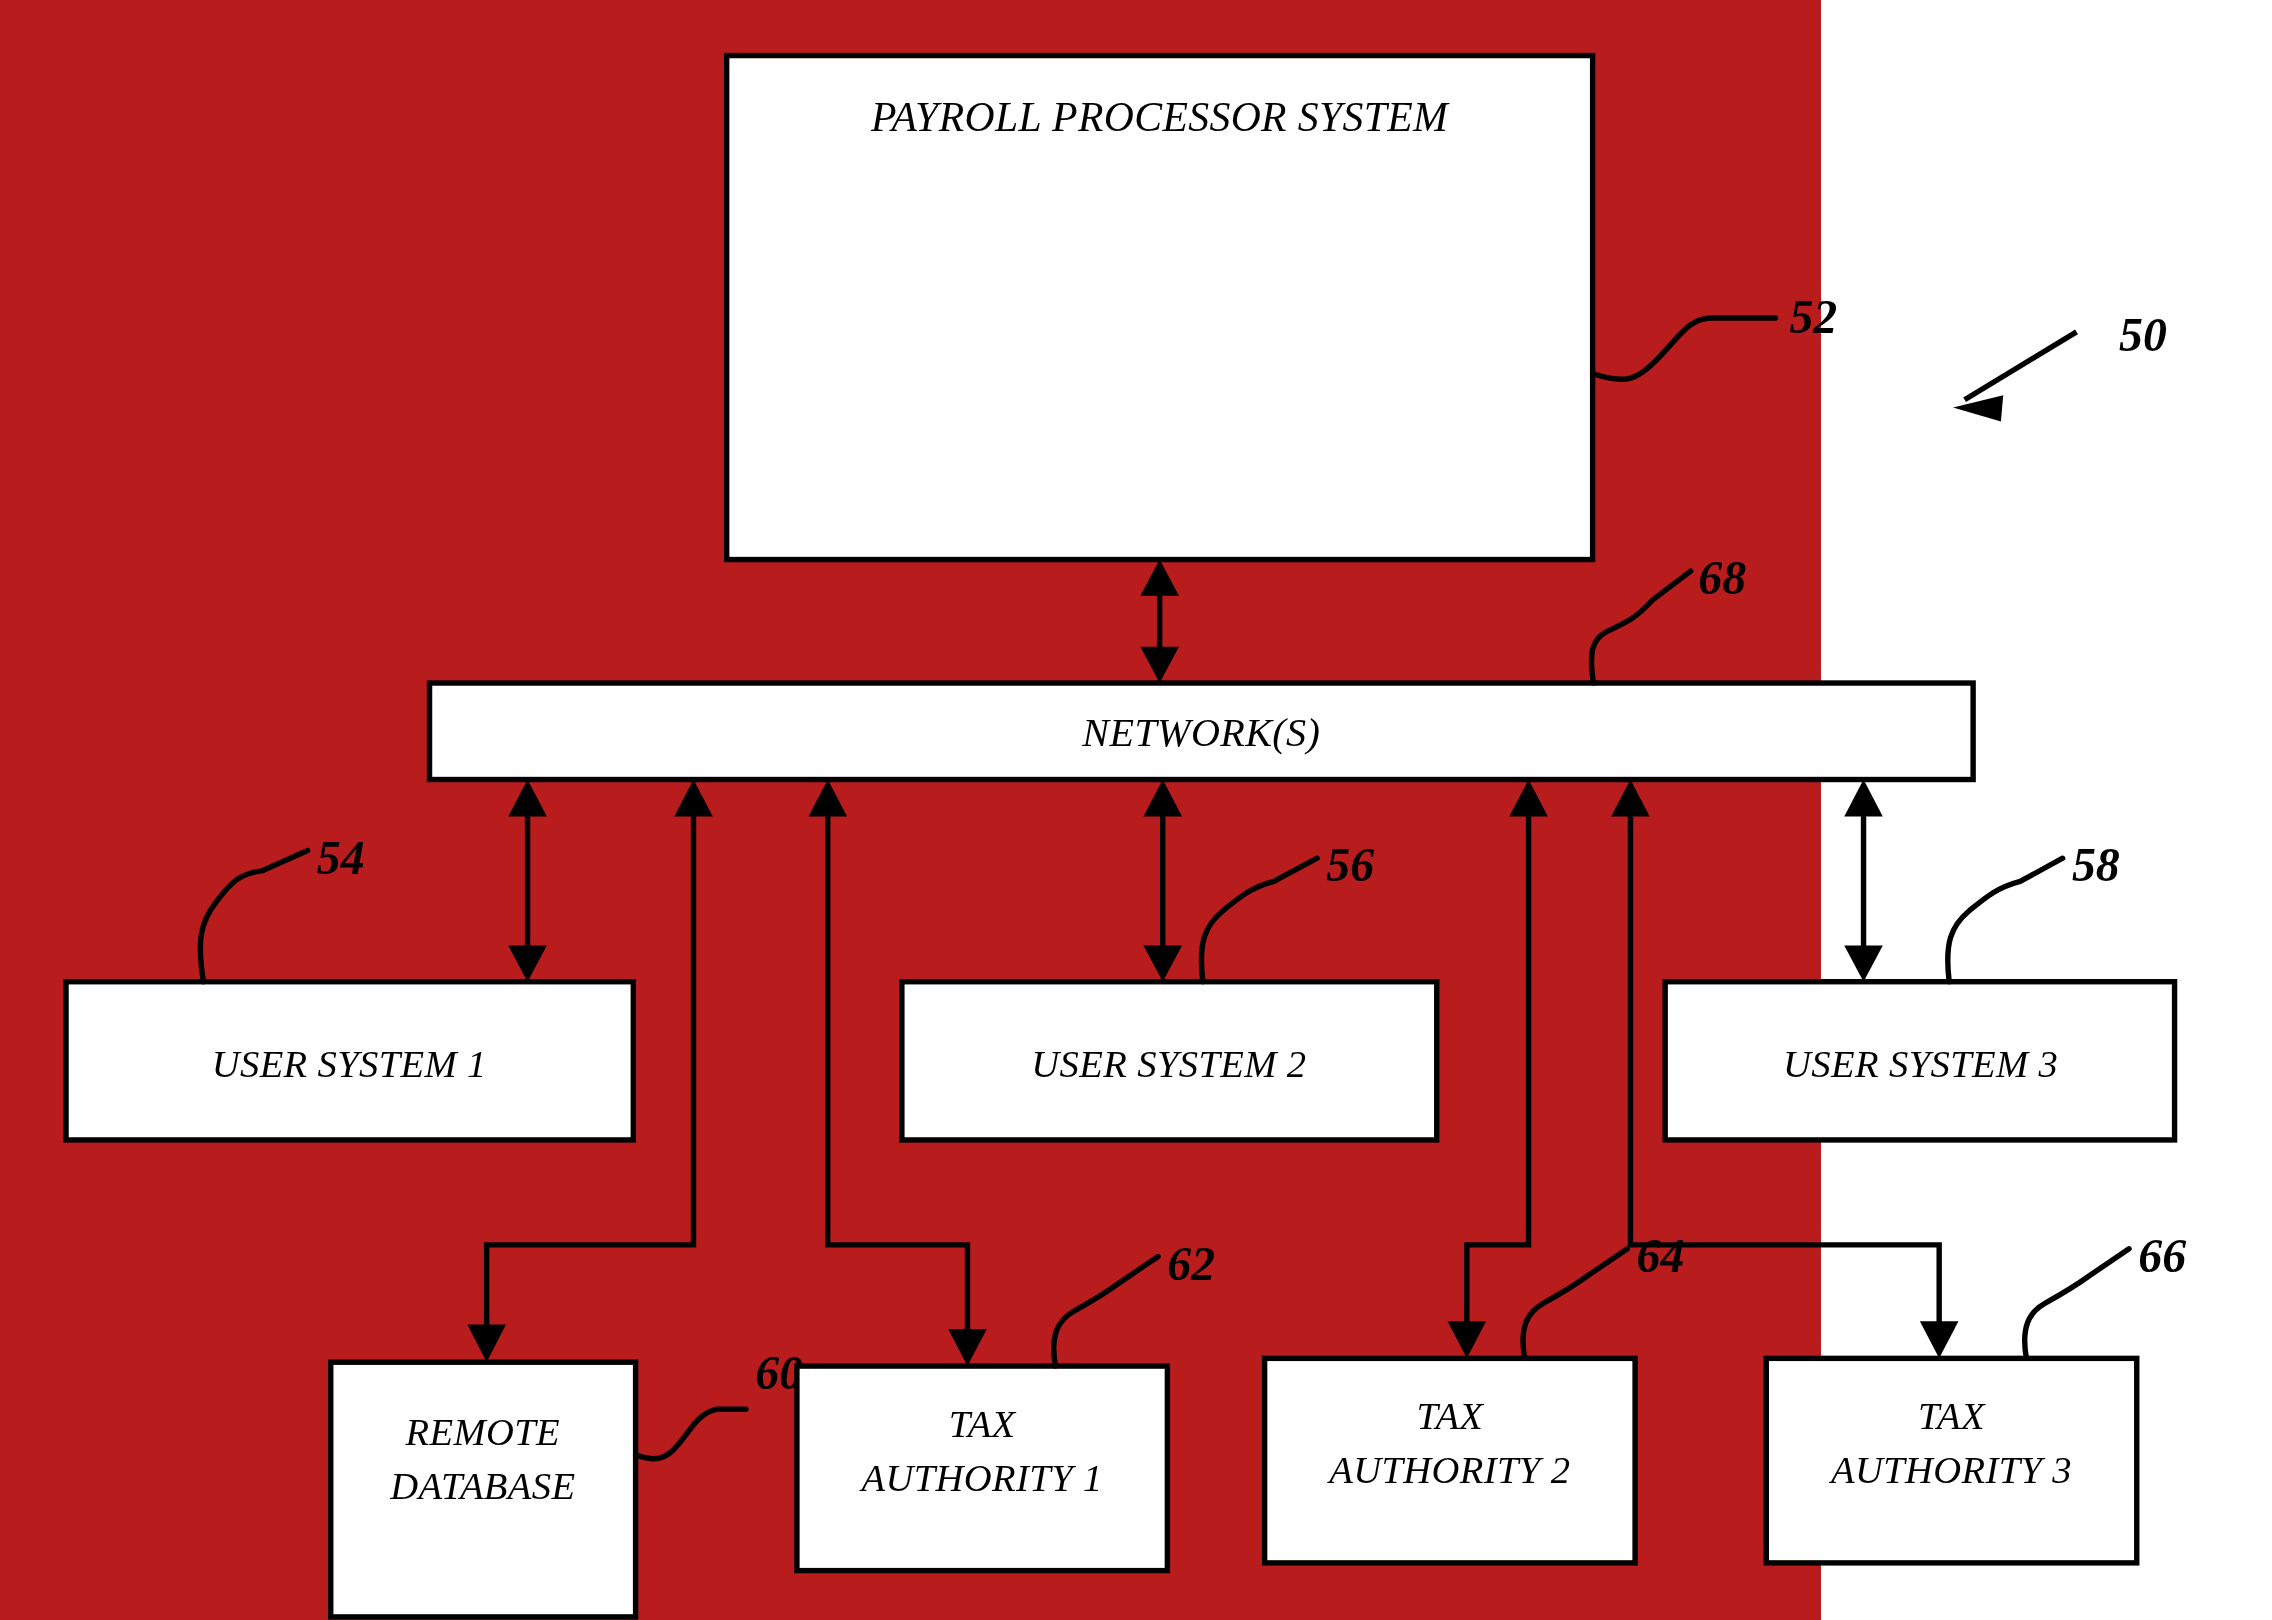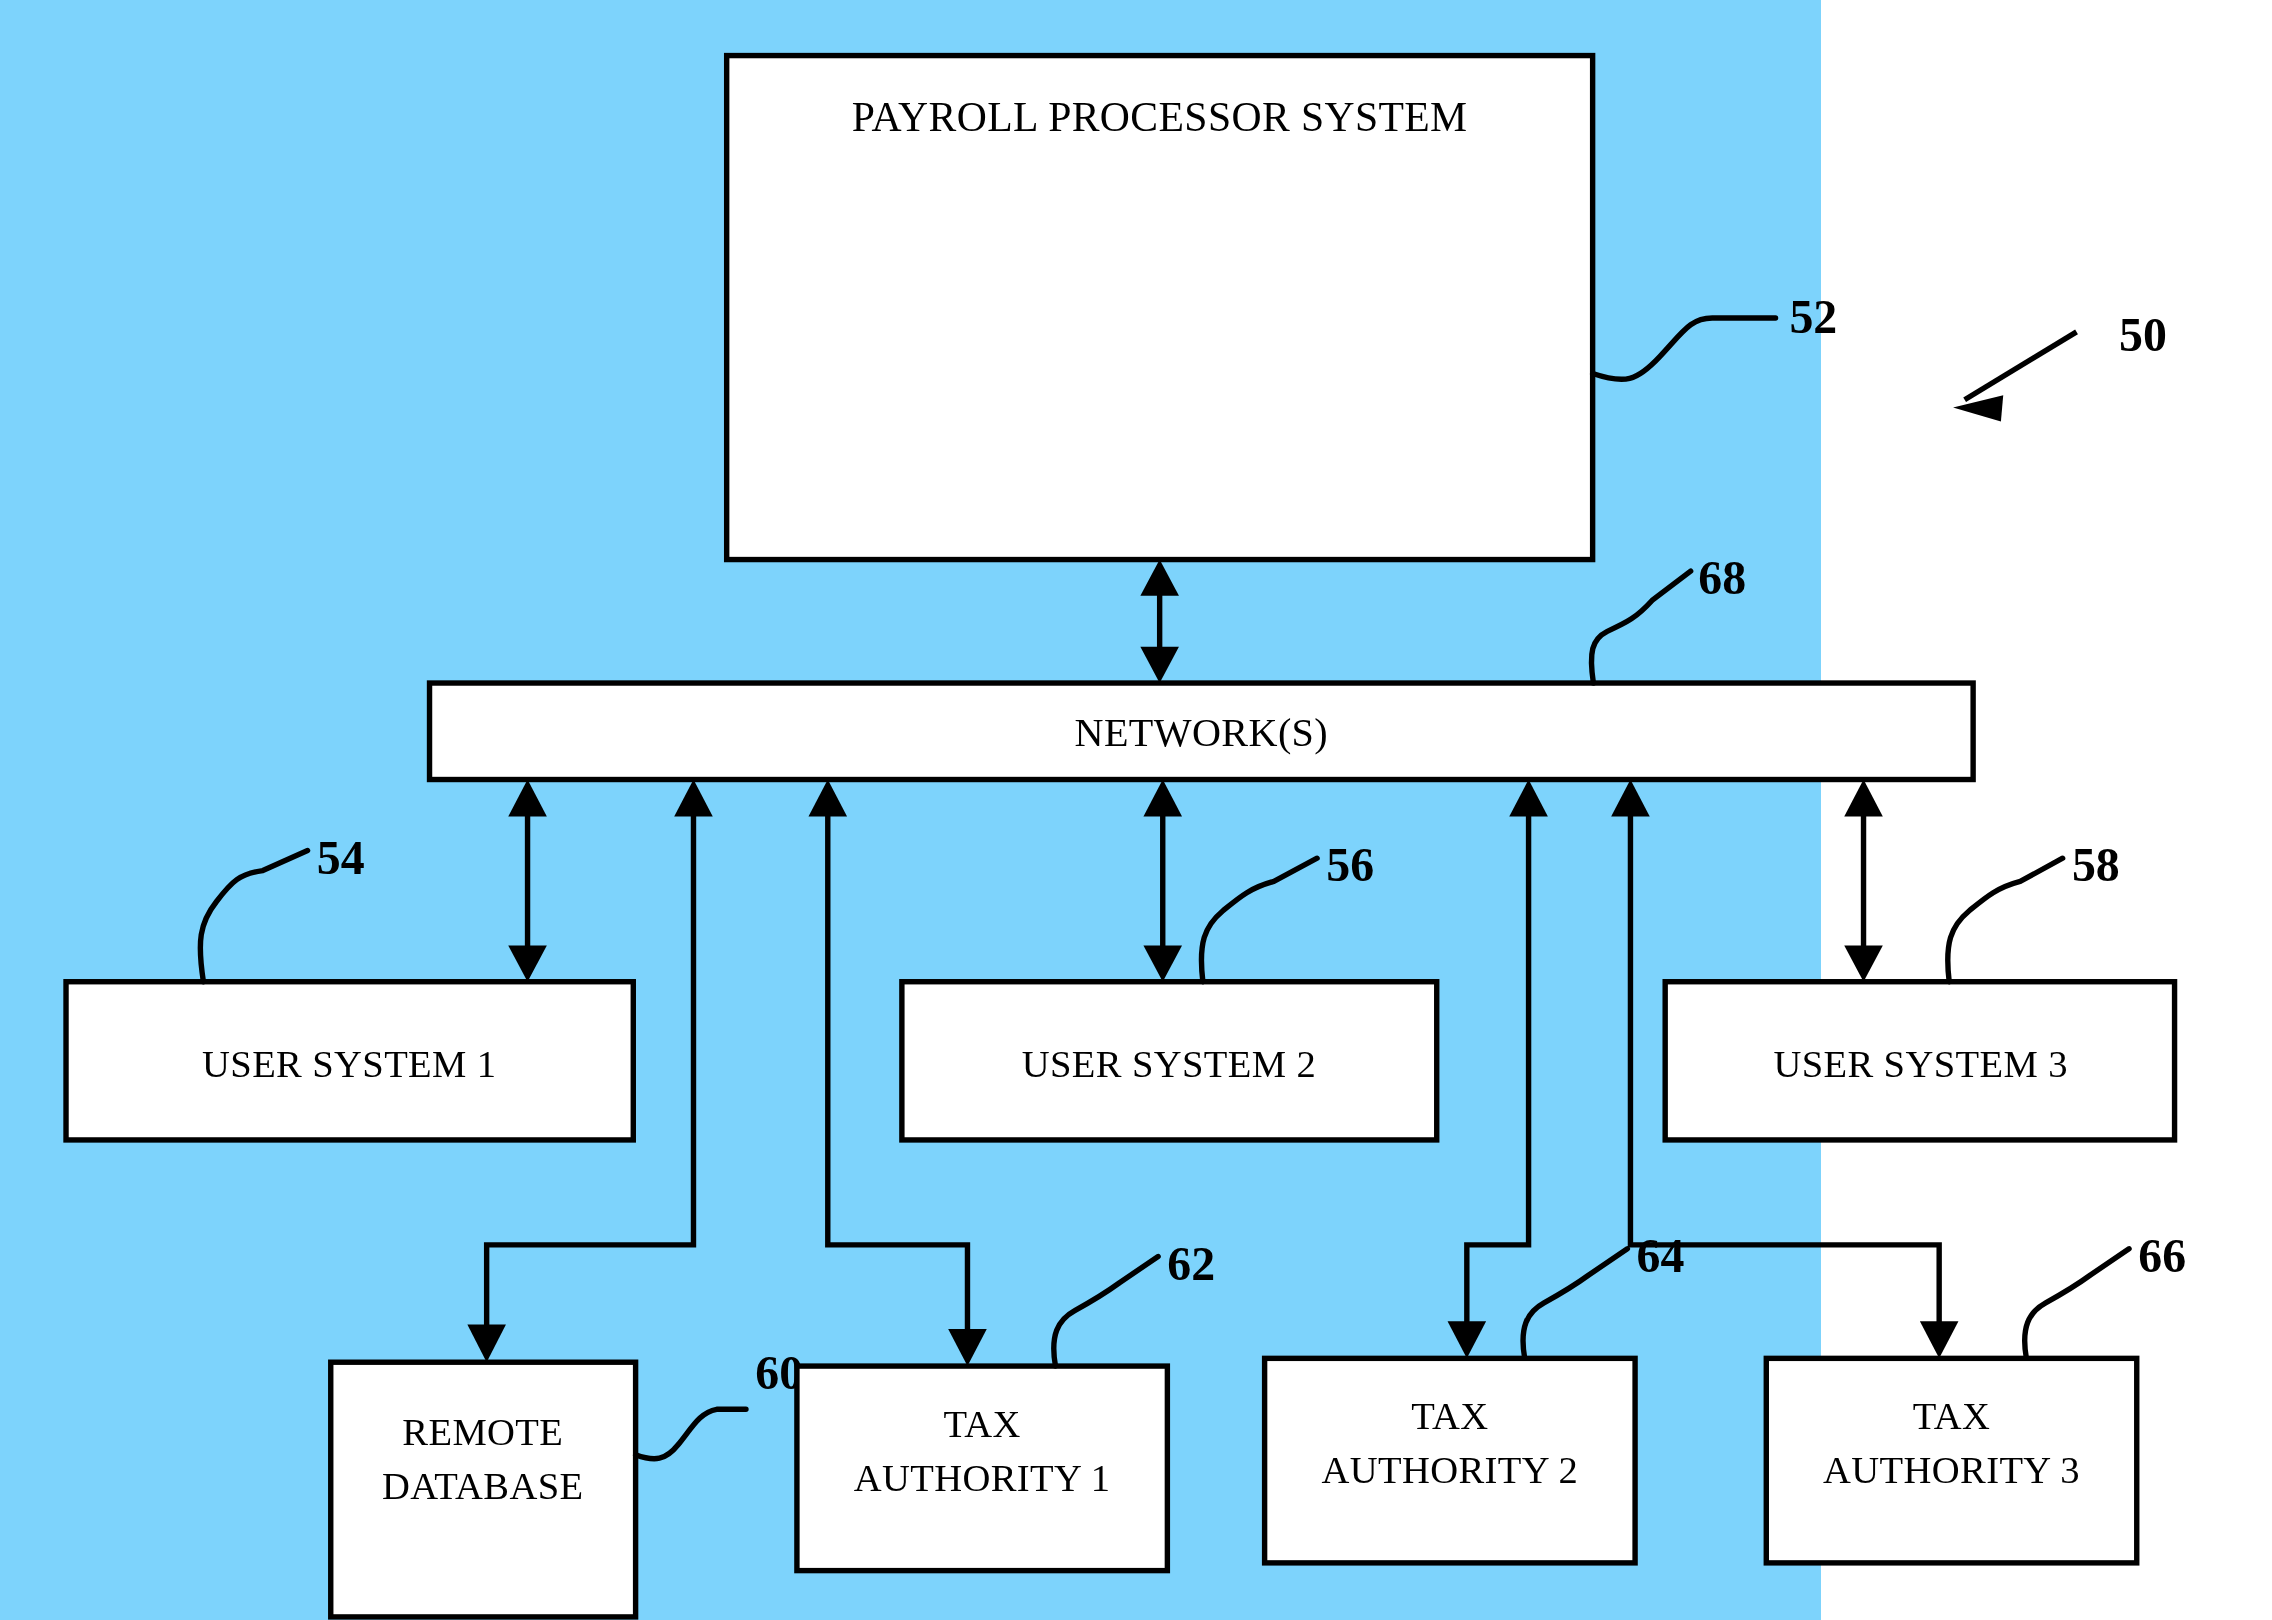--- a/index.html
+++ b/index.html
@@ -10,21 +10,22 @@
   body {
     width: 2273px;
     height: 1620px;
     overflow: hidden;
     font-family: "Liberation Serif", "DejaVu Serif", serif;
   }
   #figure-root {
     position: relative;
     width: 1821px;
     height: 1620px;
-    background: #7dd3fc;
+    background: #b91c1c;
+    font-style: italic;
   }
   svg.figure-canvas {
     position: absolute;
     top: 0;
     left: 0;
     width: 2273px;
     height: 1620px;
     display: block;
   }
   .box-rect {

